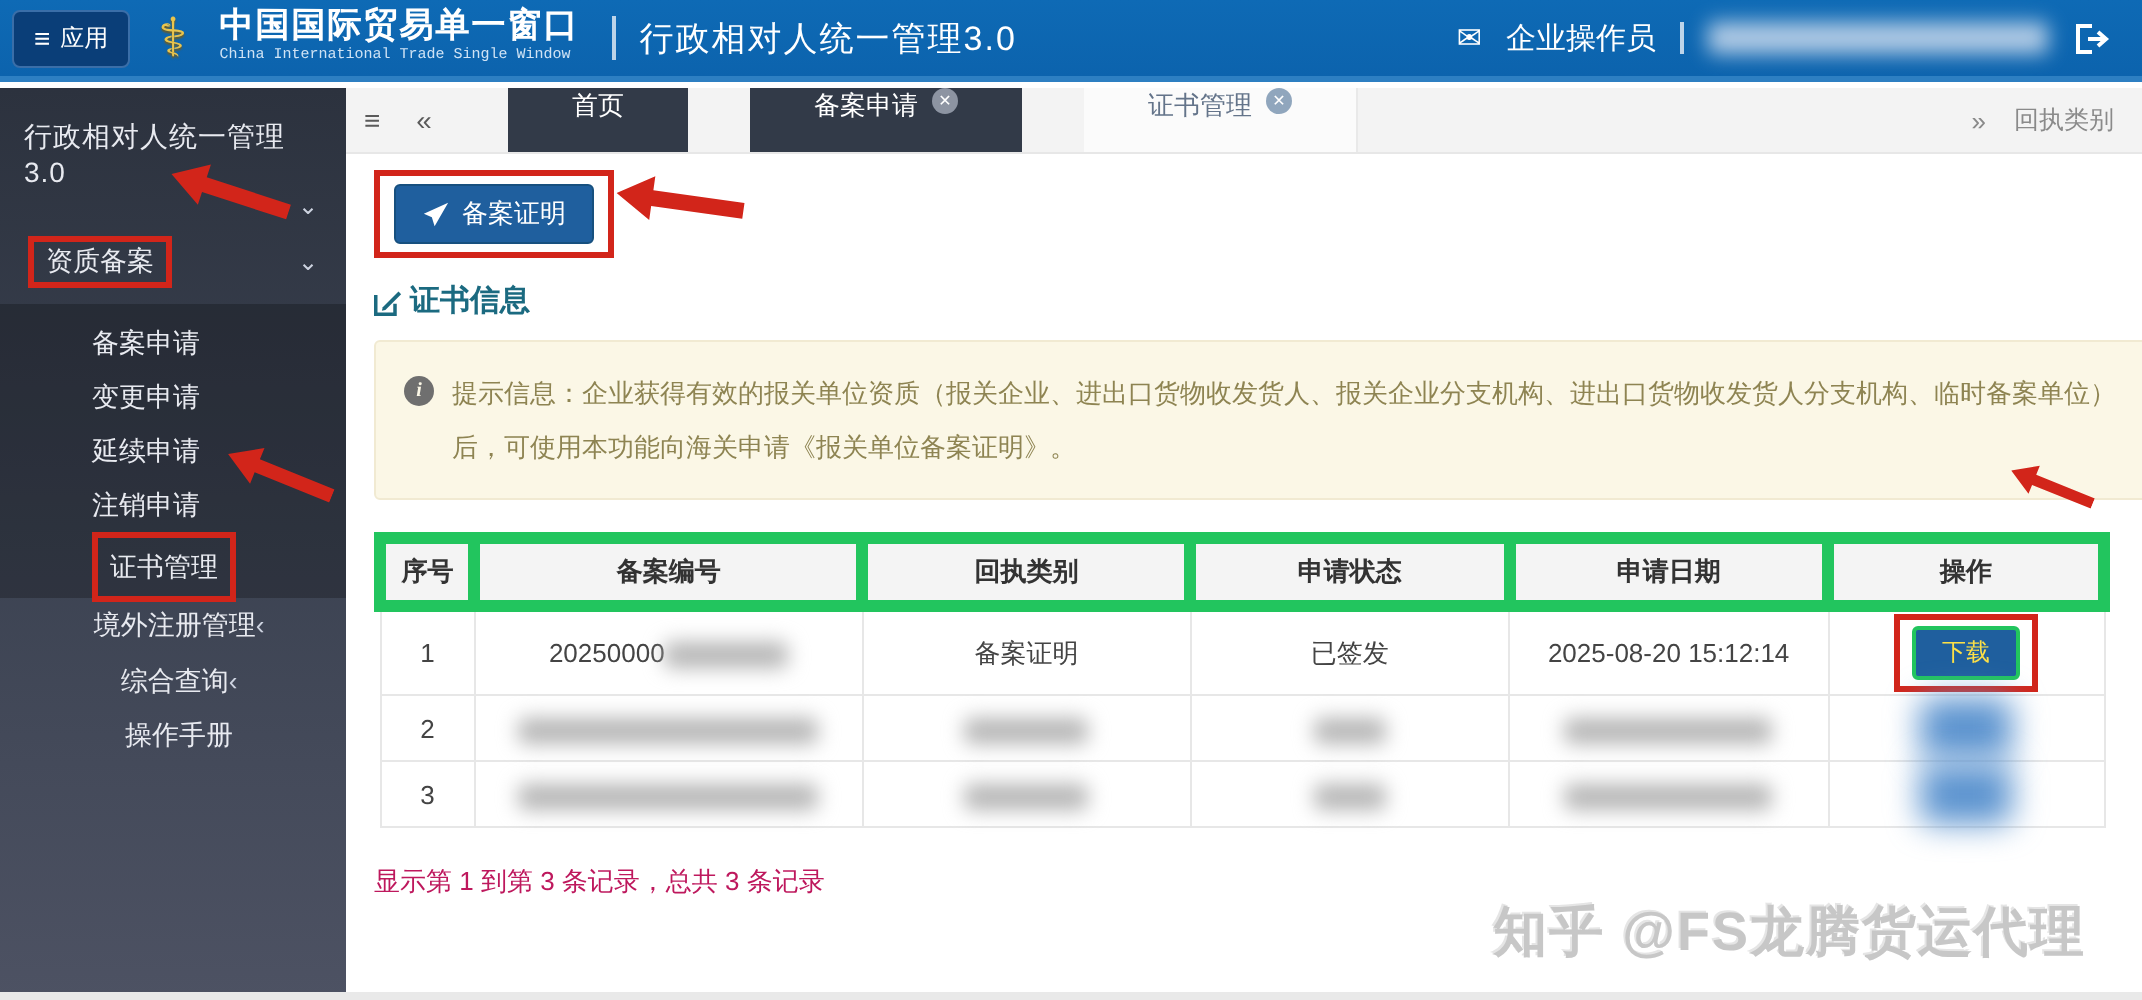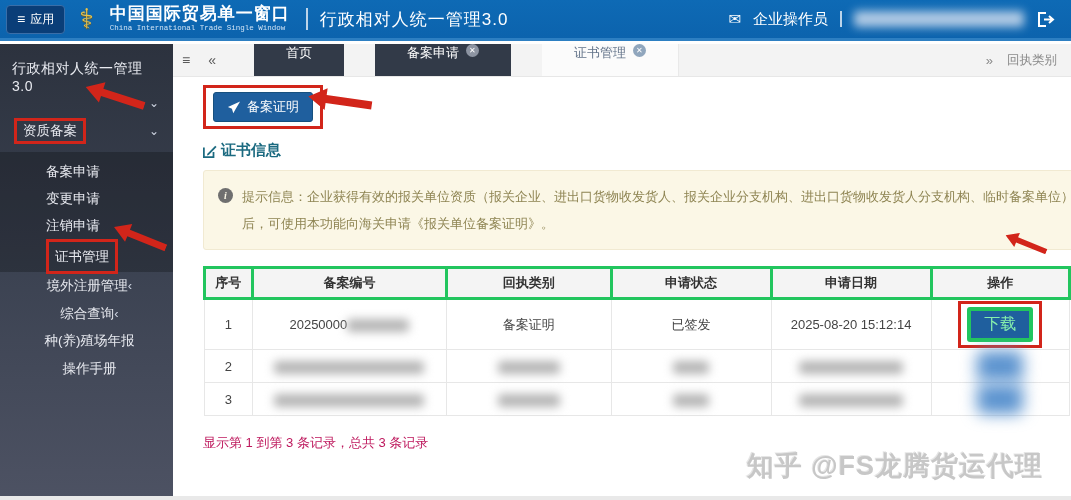--- a/index.html
+++ b/index.html
@@ -58,42 +58,42 @@
   .tab.dark{background:#323a48;color:#fff;margin-right:2px;}
   .tab.light{background:#fbfbfb;color:#64748a;border-right:1px solid #e9e9e9;}
   .circle-x{width:13px;height:13px;border-radius:50%;display:inline-flex;align-items:center;
             justify-content:center;font-size:8px;line-height:1;color:#fff;cursor:pointer;}
   .circle-x.gray{background:#8d94a2;}
   .circle-x.blue{background:#90a6bd;}
   .tab-right{margin-left:auto;display:flex;align-items:center;gap:14px;padding-right:14px;color:#8a8a8a;}
   .tab-right .chev{font-size:13px;cursor:pointer;}
   .close-ops{font-size:12.5px;cursor:pointer;}
 
-  .content{padding:8px 14px 0 14px;margin-left:16px;}
+  .content{padding:8px 14px 0 14px;}
   .toolbar-row{height:42px;}
   .btn-redbox{display:inline-block;border:3px solid #d2251a;padding:4px 7px;}
   .primary-btn{display:inline-flex;align-items:center;gap:6px;background:#1f5f9e;
                border:1px solid #17507f;color:#fff;font-size:13px;padding:5px 13px;
                border-radius:3px;cursor:pointer;font-family:inherit;}
   .section-title{margin:14px 0 10px 0;color:#1b6a80;font-size:15px;font-weight:bold;
                  display:flex;align-items:center;gap:4px;}
   .notice{position:relative;background:#fbf7e6;border:1px solid #f1ead2;border-radius:3px;
           padding:12px 16px 12px 38px;color:#8e8452;font-size:13px;line-height:27px;
           width:836px;box-sizing:content-box;}
   .info-ico{position:absolute;left:14px;top:17px;width:15px;height:15px;border-radius:50%;
             background:#6f6f6f;color:#fbf7e6;font-size:10px;font-style:italic;font-weight:bold;
             display:flex;align-items:center;justify-content:center;font-family:"Liberation Serif",serif;}
 
   table.grid{border-collapse:collapse;width:868px;margin-top:16px;font-size:13px;color:#444;
              table-layout:fixed;}
-  table.grid th{background:#f4f4f4;font-weight:bold;color:#333;border:3px solid #22c55e;
+  table.grid th{background:#f4f4f4;font-weight:bold;color:#333;border:6px solid #22c55e;
                 height:26px;text-align:center;}
   table.grid td{border:1px solid #e7e7e7;height:30px;text-align:center;vertical-align:middle;}
   .dl-redbox{display:inline-block;border:3px solid #d2251a;padding:3px 6px;}
-  .dl-btn{background:#1f5f9e;border:4px solid #22c55e;color:#86efac;font-size:16px;
+  .dl-btn{background:#1f5f9e;border:2px solid #22c55e;color:#fde047;font-size:12px;
           padding:3px 13px;border-radius:3px;cursor:pointer;font-family:inherit;}
 
   .blur{display:inline-block;background:#b5b5b5;border-radius:4px;filter:blur(5px);
         vertical-align:middle;height:13px;}
   .blur.w-sm{width:36px;}
   .blur.w-md{width:62px;}
   .blur.w-lg{width:150px;}
   .blur.w-date{width:104px;}
   .blur-blue{display:inline-block;background:#5b93cf;border-radius:6px;filter:blur(8px);
              width:46px;height:30px;vertical-align:middle;}
@@ -147,38 +147,36 @@
     <div class="side-sec">
       <span class="redbox-inline">
         <span>资质备案</span>
       </span>
       <span class="chev">⌄</span>
     </div>
 
     <div class="submenu">
       <div class="sub-item">备案申请</div>
       <div class="sub-item">变更申请</div>
+      <div class="sub-item">延续申请</div>
       <div class="sub-item">注销申请</div>
       <div class="sub-item">
         <span class="redbox-inline">
           <span>证书管理</span>
         </span>
       </div>
     </div>
 
     <div class="side-item">
       <span>境外注册管理</span>
       <span class="chev">‹</span>
     </div>
     <div class="side-item">
       <span>综合查询</span>
       <span class="chev">‹</span>
-    </div>
-    <div class="side-item">
-      <span>种(养)殖场年报</span>
     </div>
     <div class="side-item">
       <span>操作手册</span>
     </div>
   </aside>
 
   <main class="main">
 
     <div class="tabbar">
       <span class="tab-tool">≡</span>

